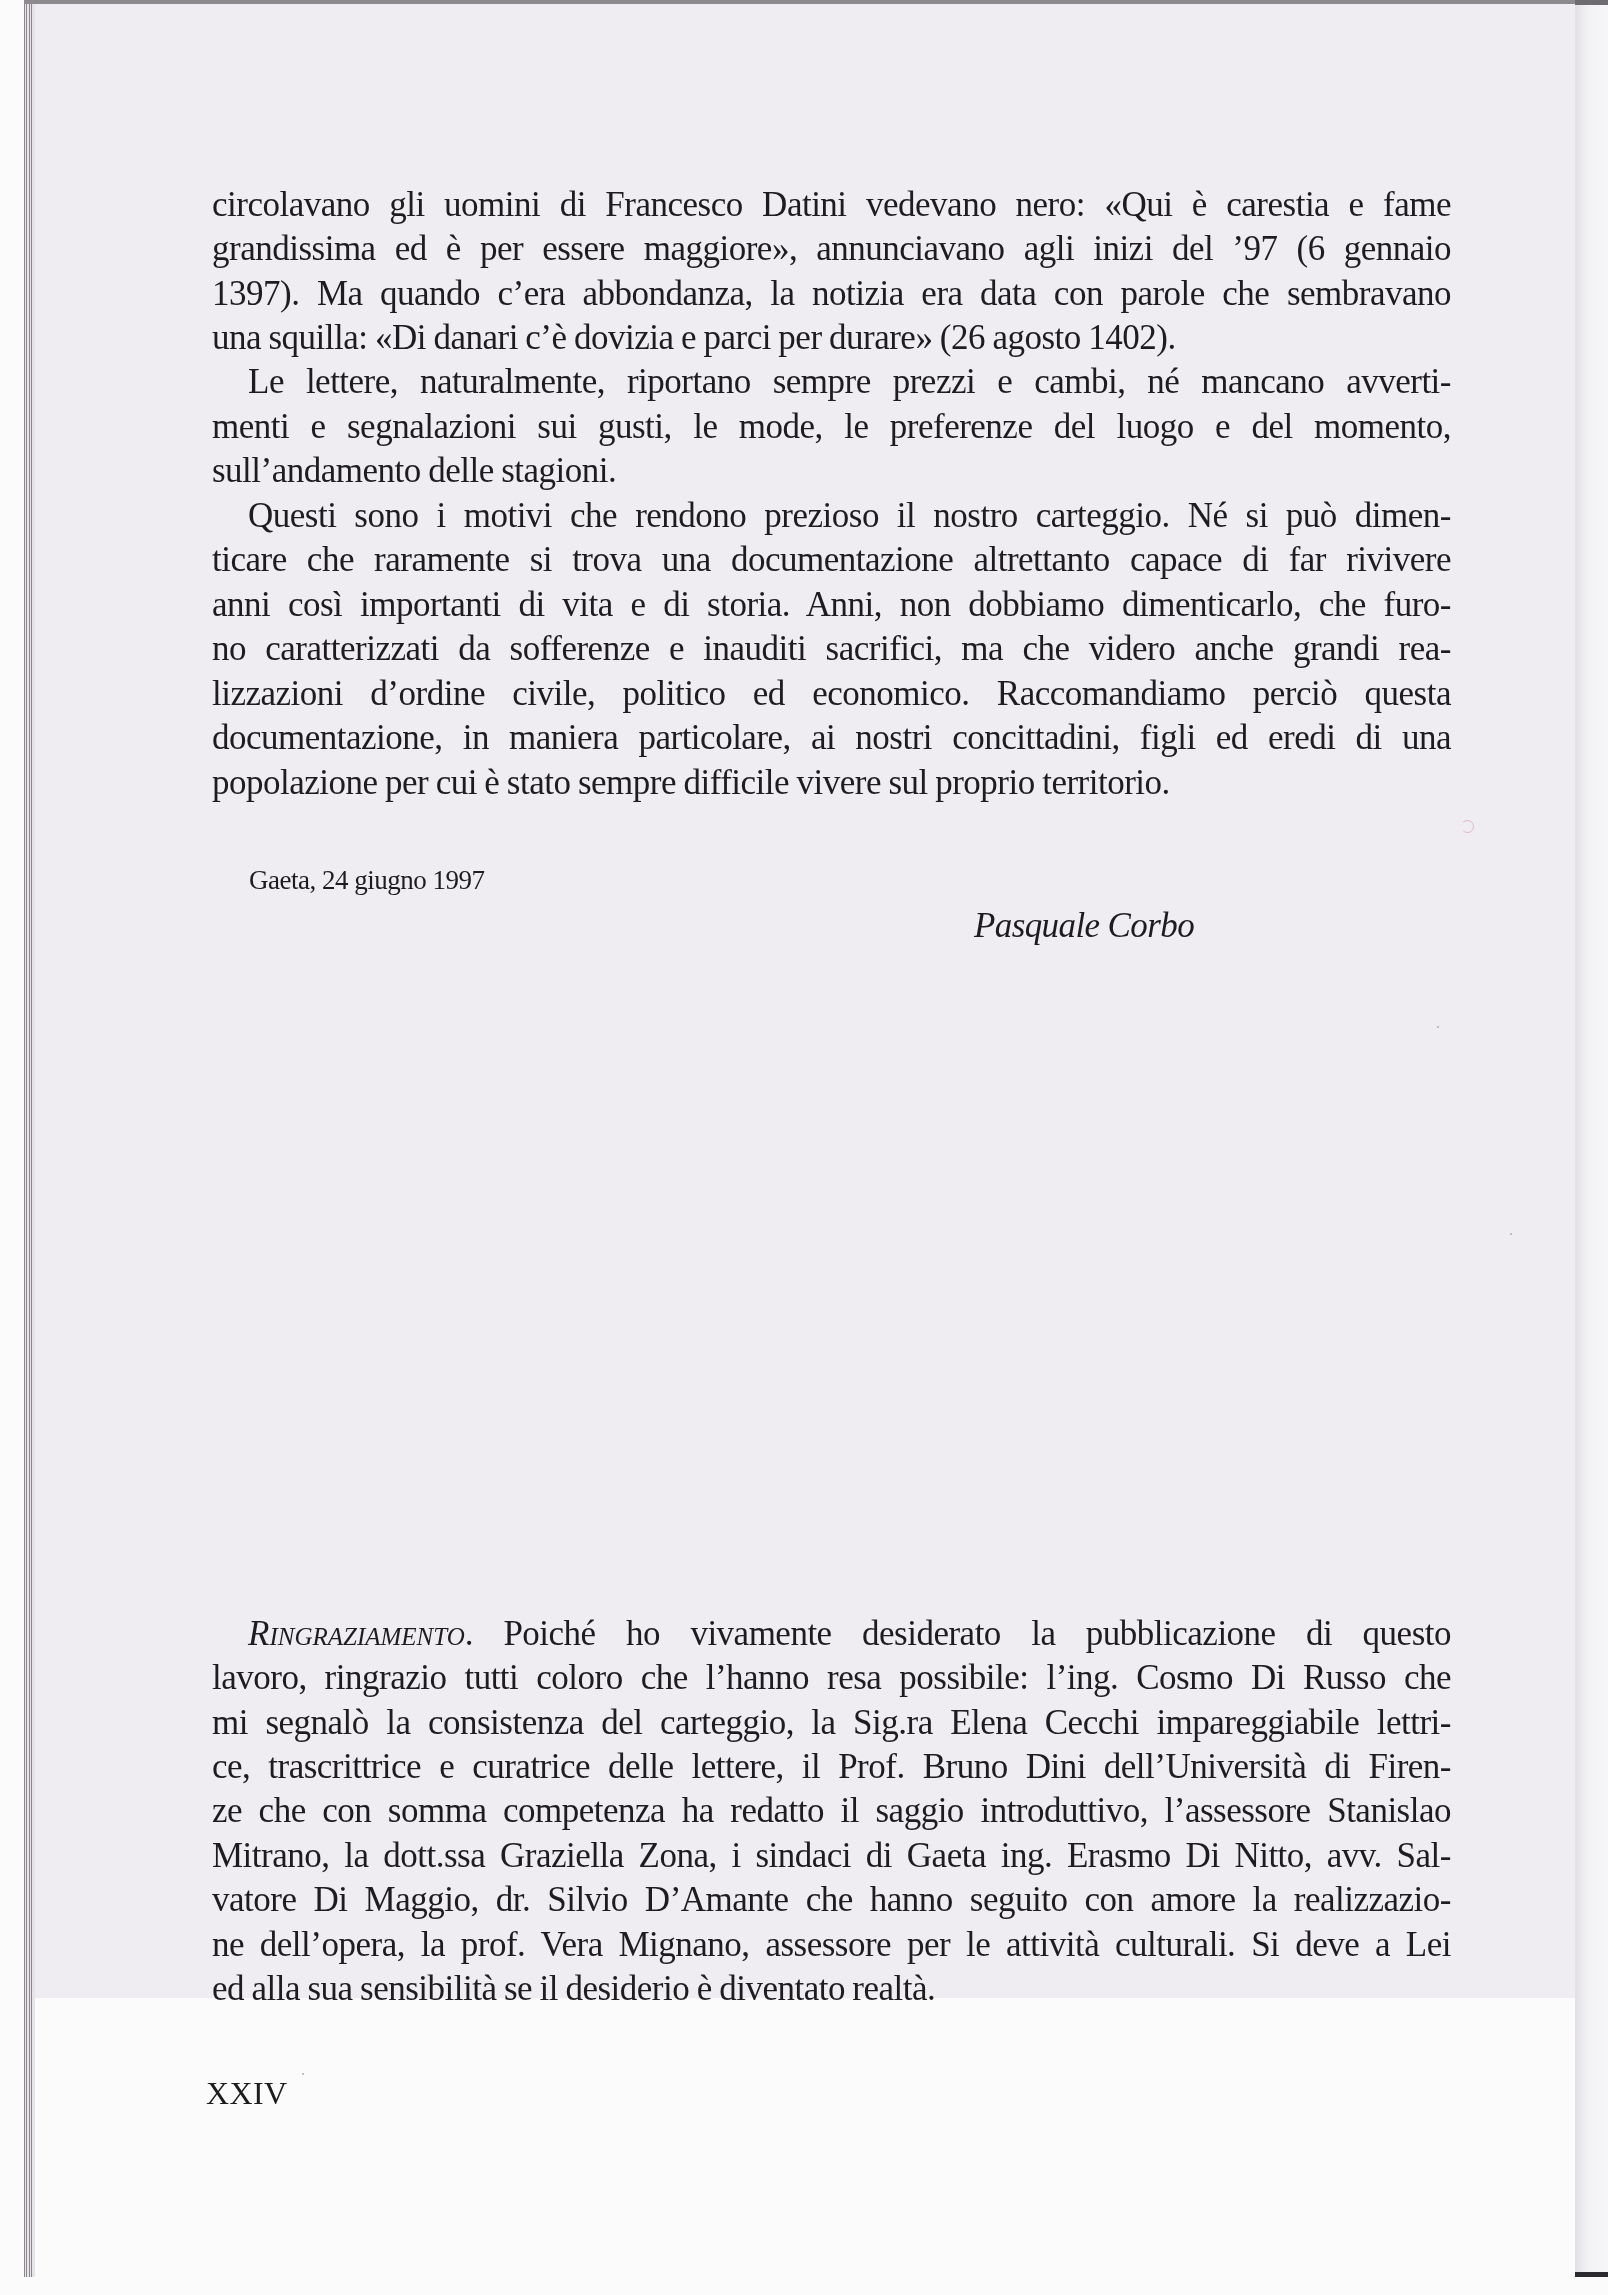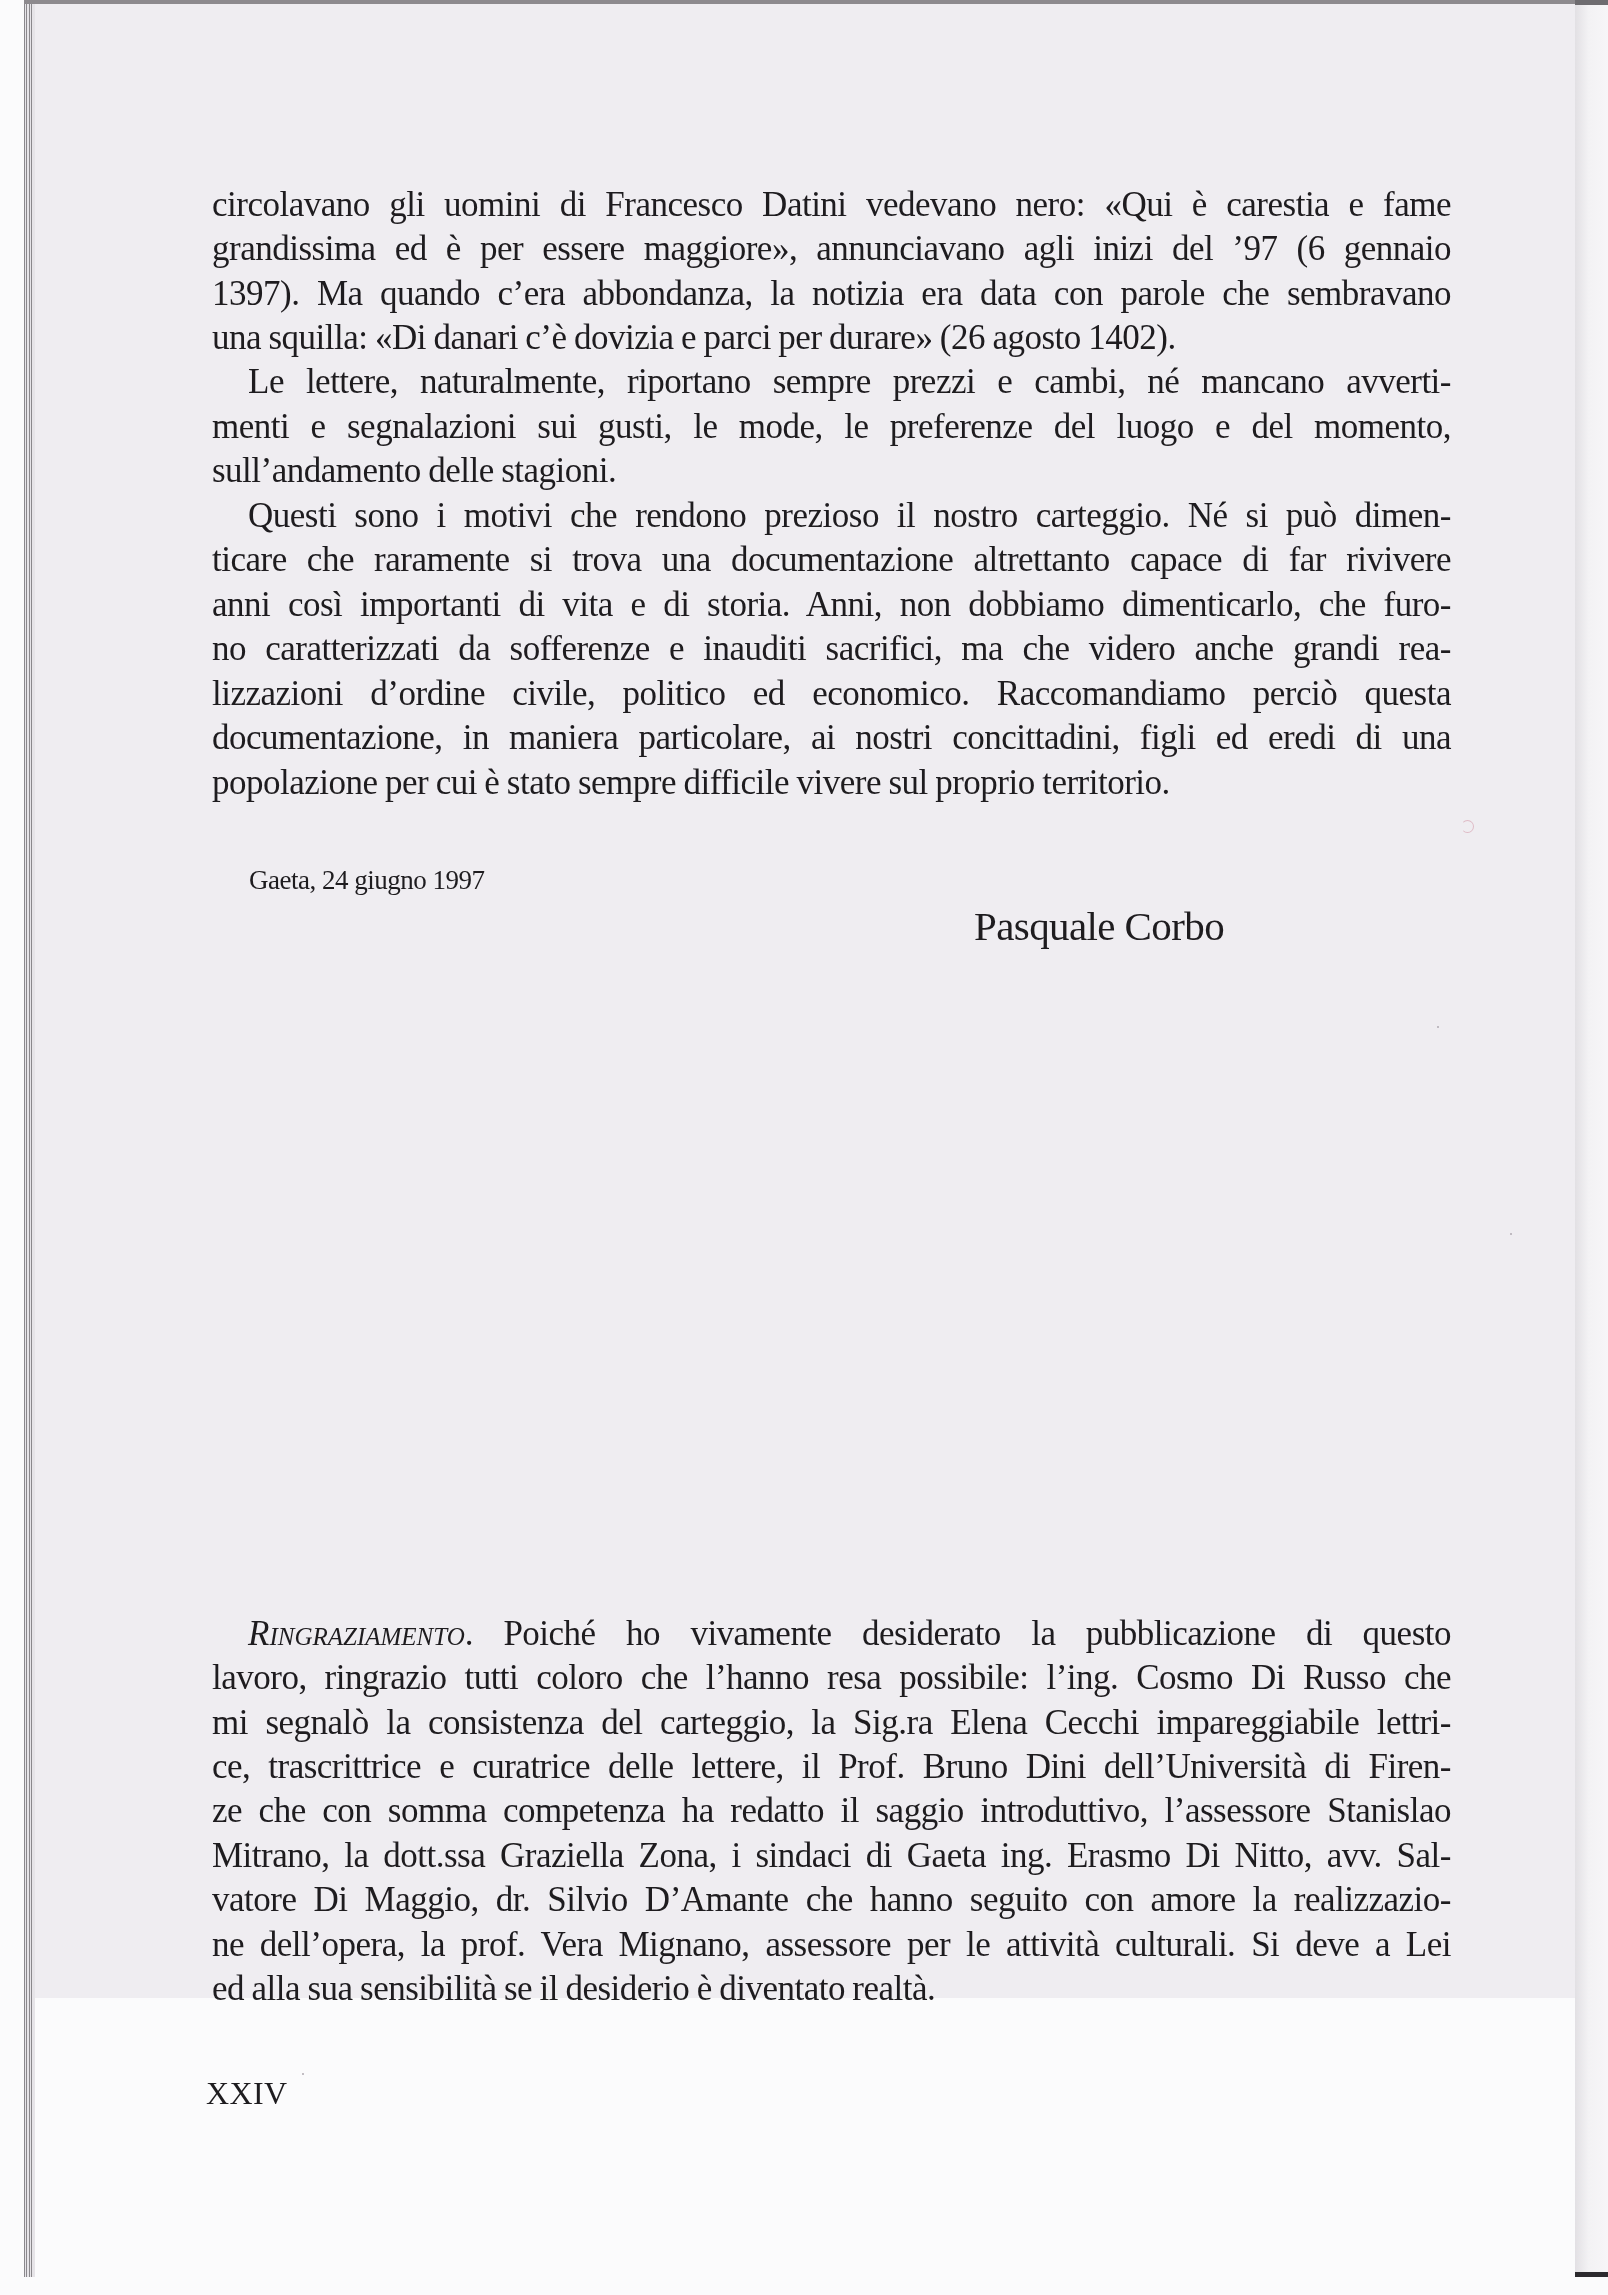--- a/index.html
+++ b/index.html
@@ -39,21 +39,21 @@
   .line.last { text-align-last: left; }
   .line.indent { padding-left: 36px; box-sizing: border-box; }
   .sc { font-variant: small-caps; letter-spacing: 0; font-style: italic; }
 
   .dateline {
     position: absolute; left: 225px; top: 854px;
     font-size: 27px; line-height: 44px; letter-spacing: -0.5px; white-space: nowrap;
   }
   .signature {
     position: absolute; left: 950px; top: 900px;
-    font-size: 41px; line-height: 44px; letter-spacing: -0.6px; white-space: nowrap;
+    font-size: 35px; line-height: 44px; font-style: italic; letter-spacing: -0.6px; white-space: nowrap;
   }
   .folio {
     position: absolute; left: 182px; top: 2073px;
     font-size: 32px; line-height: 32px; letter-spacing: 0.4px; white-space: nowrap;
   }
   .speck { position:absolute; width:2.4px; height:2.4px; border-radius:50%; background:#b0aab2; }
   .pencil-mark { position:absolute; width:11.3px; height:11.3px; border:1.6px solid #d8a6b4; border-radius:50%; border-left-color: transparent; opacity:0.7; }
 </style>
 </head>
 <body>

